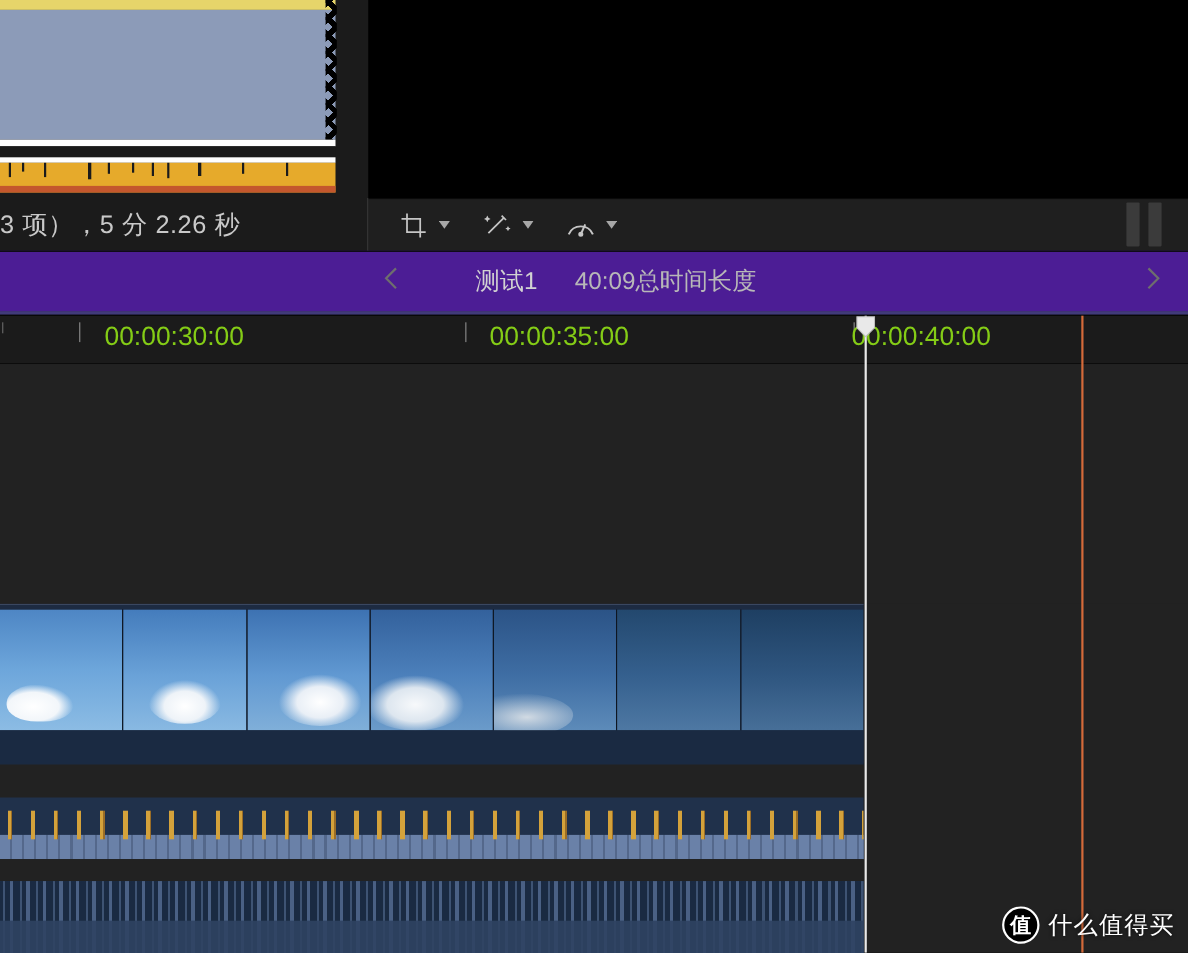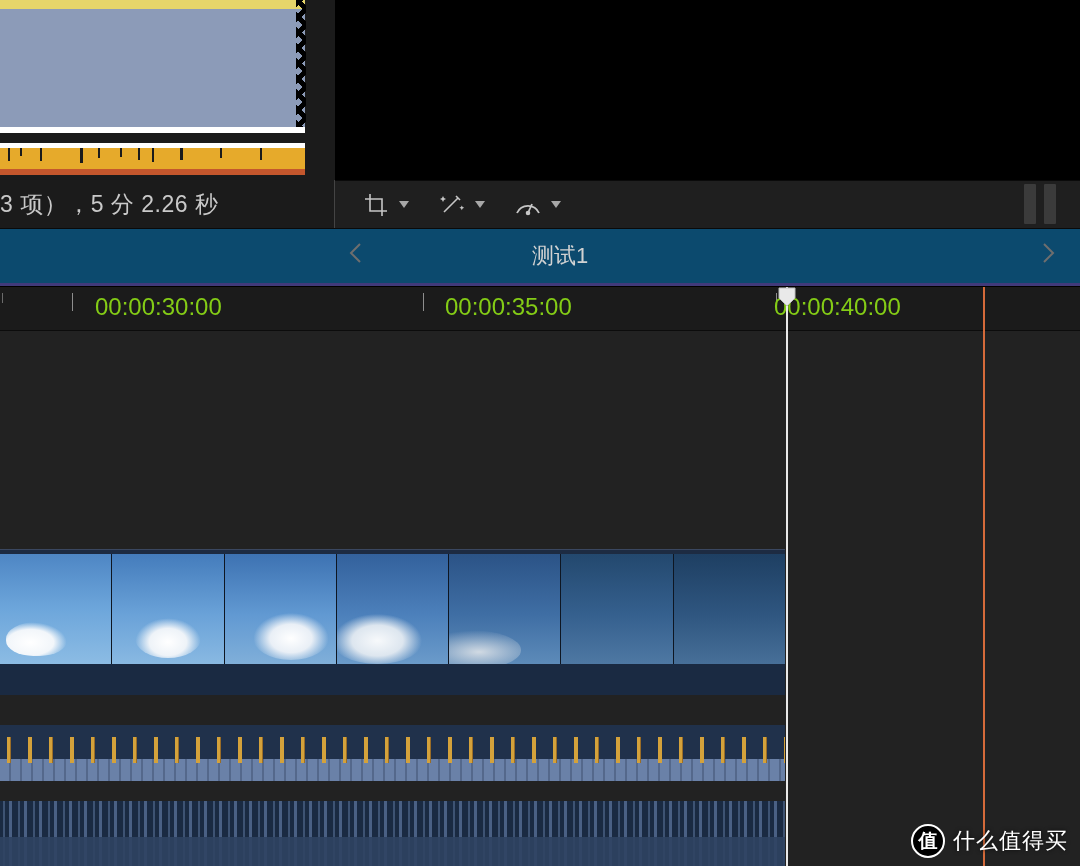--- a/index.html
+++ b/index.html
@@ -35,21 +35,21 @@
   .viewer-toolbar .tool{width:46px;height:100%;display:flex;align-items:center;justify-content:center;color:#aaa;}
   .viewer-toolbar .caret{width:16px;display:flex;align-items:center;justify-content:flex-start;color:#aaa;}
   .viewer-toolbar svg{display:block;}
   .tc-group{display:flex;align-items:center;margin-left:40px;color:#6c6c6c;}
   .tc-play{margin-right:12px;}
   .tc-dim{font-size:40px;letter-spacing:1px;font-weight:300;font-feature-settings:"tnum";}
   .tc-bright{font-size:40px;color:#d7d7d7;letter-spacing:1px;font-weight:400;font-feature-settings:"tnum";}
   .audio-meters{position:absolute;right:18px;top:184px;width:38px;height:40px;display:flex;gap:8px;}
   .audio-meters .bar{width:12px;height:100%;background:#3b3b3b;border-radius:1px;}
   
-  .proj-header{position:absolute;left:0;top:228px;right:0;height:56px;background:#0c4a6e;border-top:1px solid #0a0a0a;display:flex;align-items:center;justify-content:center;gap:34px;color:#b3b3b3;border-bottom:1px solid #343255;padding-left:40px;}
+  .proj-header{position:absolute;left:0;top:228px;right:0;height:56px;background:#4c1d95;border-top:1px solid #0a0a0a;display:flex;align-items:center;justify-content:center;gap:34px;color:#b3b3b3;border-bottom:1px solid #343255;padding-left:40px;}
   .proj-header .nav{position:absolute;font-size:22px;color:#6e6e6e;}
   .proj-header .nav.left{left:348px;}
   .proj-header .nav.right{right:24px;}
   .proj-header .title{font-size:22px;color:#d2d2d2;}
   .proj-header .dur{font-size:22px;color:#b8b8b8;}
   .proj-header .purple{position:absolute;left:0;right:0;bottom:-3px;height:3px;background:#413a7a;}
   
   .ruler{position:absolute;left:0;top:287px;right:0;height:44px;background:#1b1b1b;border-bottom:1px solid #0c0c0c;}
   .ruler .tick{position:absolute;top:6px;width:1px;height:18px;background:#8e8e8e;}
   .ruler .tick.short{height:10px;top:6px;background:#6b6b6b;}
@@ -179,20 +179,21 @@
   <div class="bar"></div>
 </div>
 
 <div class="proj-header">
   <span class="nav left">
     <svg width="14" height="22" viewBox="0 0 14 22">
         <path d="M12 2 L3 11 L12 20" fill="none" stroke="#6e6e6e" stroke-width="2"></path>
       </svg>
   </span>
   <span class="title">测试1</span>
+  <span class="dur">40:09总时间长度</span>
   <span class="nav right">
     <svg width="14" height="22" viewBox="0 0 14 22">
         <path d="M2 2 L11 11 L2 20" fill="none" stroke="#6e6e6e" stroke-width="2"></path>
       </svg>
   </span>
   <div class="purple"></div>
 </div>
 
 <div class="ruler">
     <div class="tick short" style="left: 2px;"></div>

